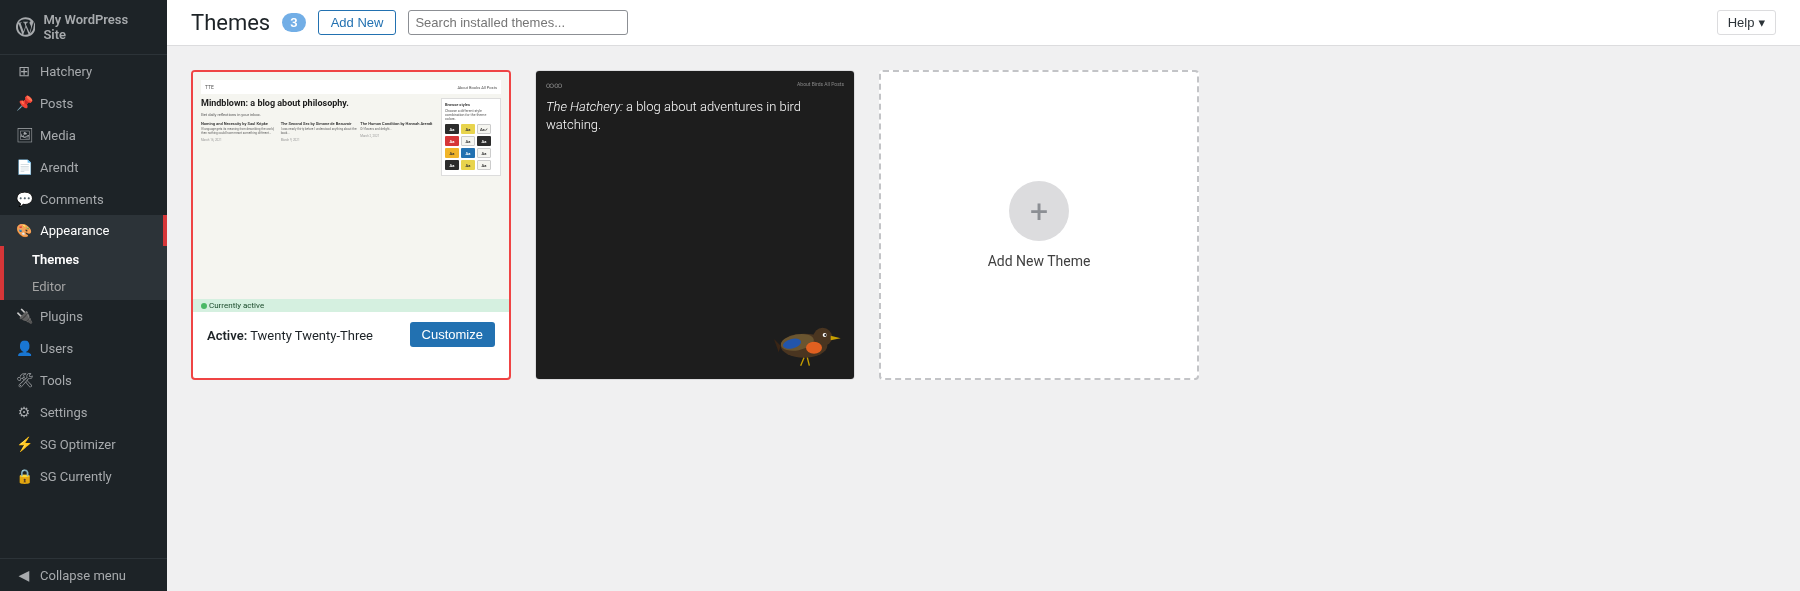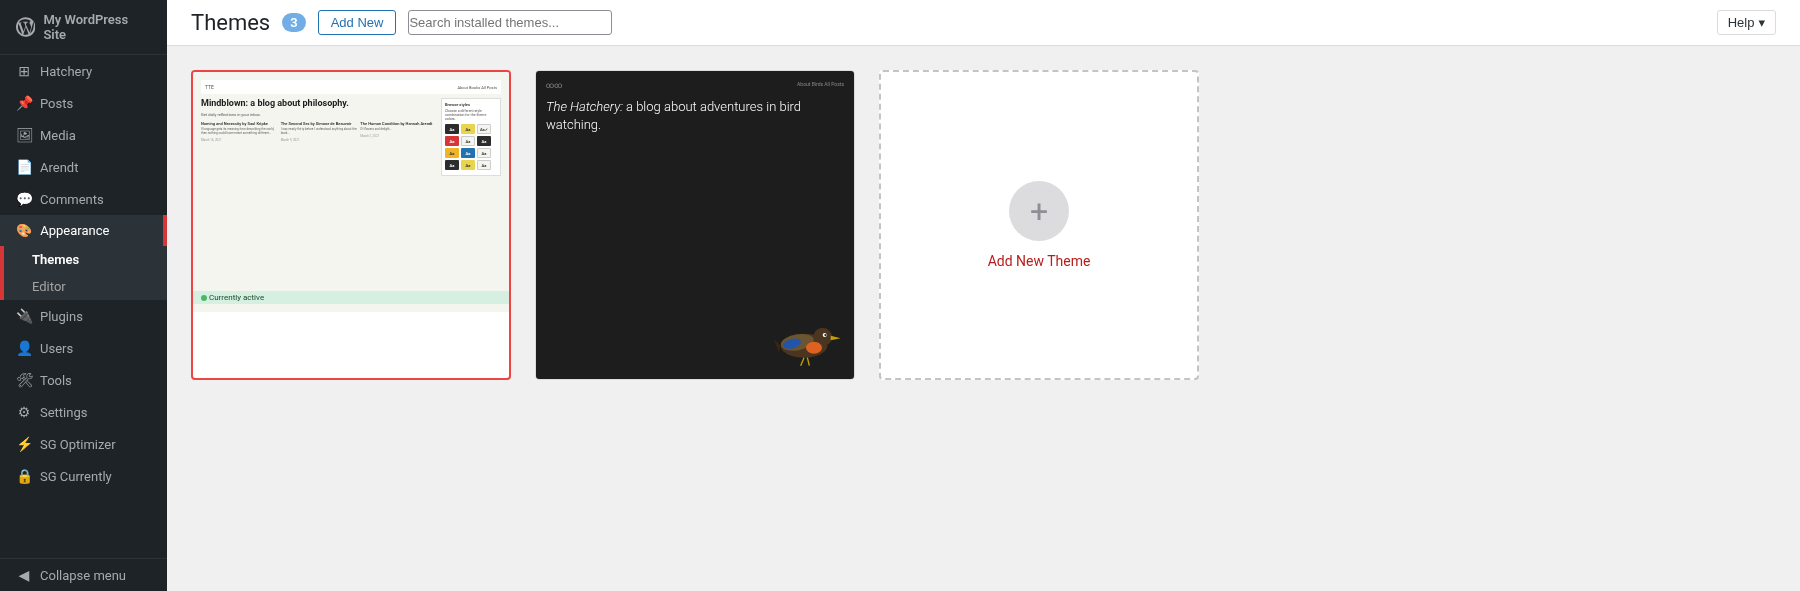--- a/index.html
+++ b/index.html
@@ -120,23 +120,23 @@
       border: 1px solid #2271b1;
       color: #2271b1;
       padding: 4px 12px;
       border-radius: 3px;
       cursor: pointer;
       font-size: 13px;
     }
     .search-input {
       border: 1px solid #8c8f94;
       border-radius: 3px;
-      padding: 4px 0;
-      font-size: 13px;
-      width: 204px;
+      padding: 4px 6px;
+      font-size: 13px;
+      width: 220px;
       color: #a21caf;
       outline: none;
     }
 
     .help-btn {
       background: #fff;
       border: 1px solid #dcdcde;
       color: #2c3338;
       padding: 4px 10px;
       border-radius: 3px;
@@ -258,21 +258,21 @@
       width: 60px;
       height: 60px;
       border-radius: 50%;
       background: #dcdcde;
       display: flex;
       align-items: center;
       justify-content: center;
       font-size: 32px;
       color: #8c8f94;
     }
-    .add-theme-label { font-size: 14px; color: #b91c1c; }
+    .add-theme-label { font-size: 14px; color: #404040; }
   </style>
 </head>
 <body>
 
 <nav id="sidebar">
 
   <div class="sidebar-logo">
     <svg viewBox="0 0 20 20" xmlns="http://www.w3.org/2000/svg">
       <path d="M10 0C4.477 0 0 4.477 0 10s4.477 10 10 10 10-4.477 10-10S15.523 0 10 0zM2.01 10c0-1.17.255-2.28.71-3.28L6.34 17.1A8.004 8.004 0 012.01 10zm7.99 8c-.87 0-1.71-.13-2.5-.38l2.65-7.7 2.72 7.45c.02.05.04.1.07.14A7.985 7.985 0 0110 18zm1.19-12.65c.52-.03.99-.08.99-.08.46-.06.41-.73-.06-.7 0 0-1.4.11-2.3.11-.85 0-2.28-.11-2.28-.11-.46-.03-.52.67-.06.7 0 0 .44.05.91.08l1.35 3.7-1.9 5.69-3.15-8.67c.52-.03.98-.08.98-.08.46-.06.41-.73-.06-.7 0 0-1.4.11-2.3.11-.16 0-.35 0-.55-.01A8.007 8.007 0 0110 2c2.1 0 4.02.81 5.46 2.13-.03 0-.07-.01-.1-.01-.85 0-1.45.74-1.45 1.54 0 .71.41 1.32.85 2.03.33.58.72 1.32.72 2.39 0 .74-.28 1.6-.66 2.79l-.86 2.88-3.77-8.4zm3.21 11.38L17.1 7.4c.43-1.08.57-1.94.57-2.71 0-.28-.02-.54-.05-.78A7.995 7.995 0 0118 10c0 2.87-1.51 5.39-3.6 6.73z"></path>
     </svg>
@@ -423,24 +423,33 @@
               </div>
               <div class="tt3-style-row" style="margin-top:2px;">
                 <div style="background:#2c2c2c;width:14px;height:10px;border-radius:1px;display:flex;align-items:center;justify-content:center;font-size:4px;color:#fff;font-weight:700;">Aa</div>
                 <div style="background:#e8d44d;width:14px;height:10px;border-radius:1px;display:flex;align-items:center;justify-content:center;font-size:4px;color:#333;font-weight:700;">Aa</div>
                 <div style="background:#f5f5f0;border:1px solid #ccc;width:14px;height:10px;border-radius:1px;display:flex;align-items:center;justify-content:center;font-size:4px;color:#333;font-weight:700;">Aa</div>
               </div>
             </div>
           </div>
         </div>
 
-        <div style="position:absolute;bottom:8px;left:0;right:0;background:#d5f0e0;padding:2px 8px;font-size:8px;color:#1a4a2a;display:flex;align-items:center;gap:2px;">
+        <div style="position:absolute;bottom:0;left:0;right:0;background:#d5f0e0;padding:2px 8px;font-size:8px;color:#1a4a2a;display:flex;align-items:center;gap:2px;">
           <span style="background:#4ab866;width:6px;height:6px;border-radius:50%;display:inline-block;"></span>
           <span>Currently active</span>
         </div>
+      </div>
+      <div class="theme-info">
+        <div class="theme-info-left">
+          <span class="theme-active-label">
+            <strong>Active:</strong>
+            <span>Twenty Twenty-Three</span>
+          </span>
+        </div>
+        <button class="customize-btn">Customize</button>
       </div>
     </div>
 
 
     <div class="theme-card">
       <div class="theme-thumbnail tt2-thumb">
         <div class="tt2-nav">
           <span style="color:#888;font-size:8px;">∞∞</span>
           <span>About  Birds  All Posts</span>
         </div>

